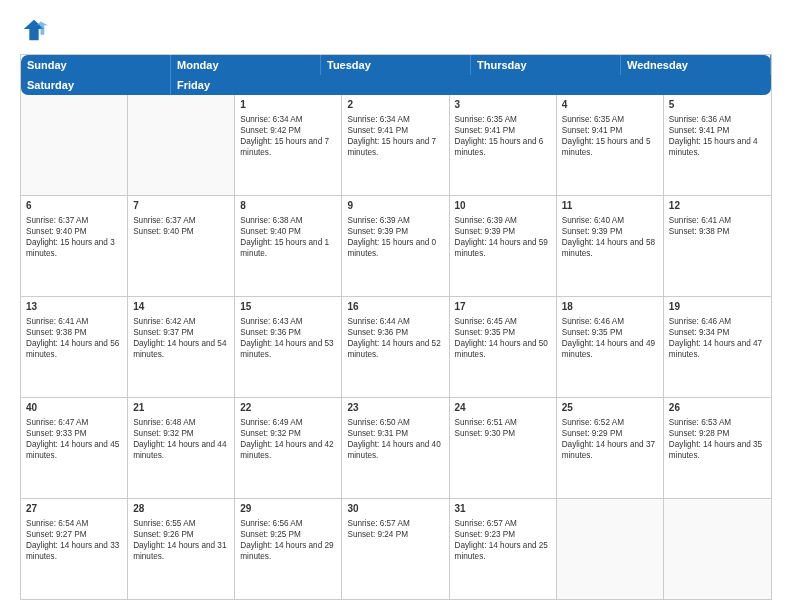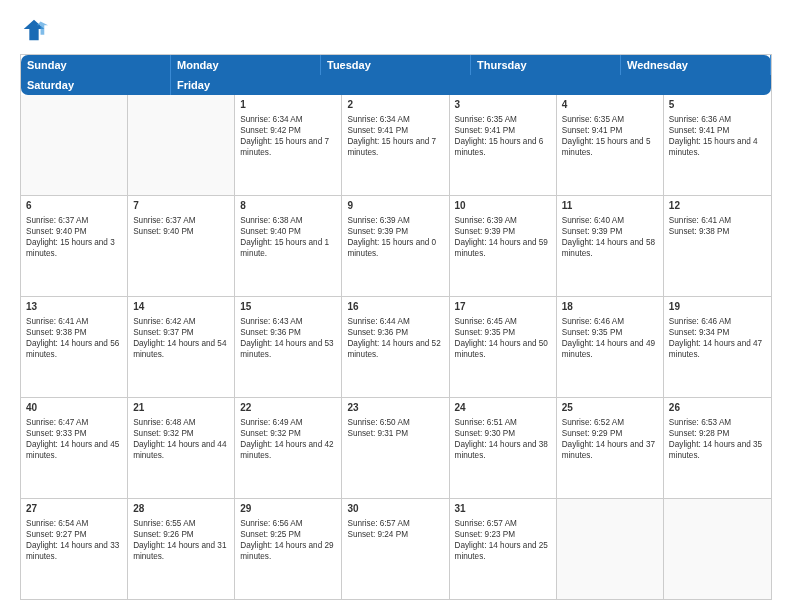--- a/index.html
+++ b/index.html
@@ -279,26 +279,26 @@
           <div class="cal-cell">
             <span class="day-num">22</span>
             <div>Sunrise: 6:49 AM</div>
             <div>Sunset: 9:32 PM</div>
             <div>Daylight: 14 hours and 42 minutes.</div>
           </div>
           <div class="cal-cell">
             <span class="day-num">23</span>
             <div>Sunrise: 6:50 AM</div>
             <div>Sunset: 9:31 PM</div>
+            <div>Daylight: 14 hours and 40 minutes.</div>
           </div>
           <div class="cal-cell">
             <span class="day-num">24</span>
             <div>Sunrise: 6:51 AM</div>
             <div>Sunset: 9:30 PM</div>
-            <div>Daylight: 14 hours and 38 minutes.</div>
           </div>
           <div class="cal-cell">
             <span class="day-num">25</span>
             <div>Sunrise: 6:52 AM</div>
             <div>Sunset: 9:29 PM</div>
             <div>Daylight: 14 hours and 37 minutes.</div>
           </div>
           <div class="cal-cell">
             <span class="day-num">26</span>
             <div>Sunrise: 6:53 AM</div>

